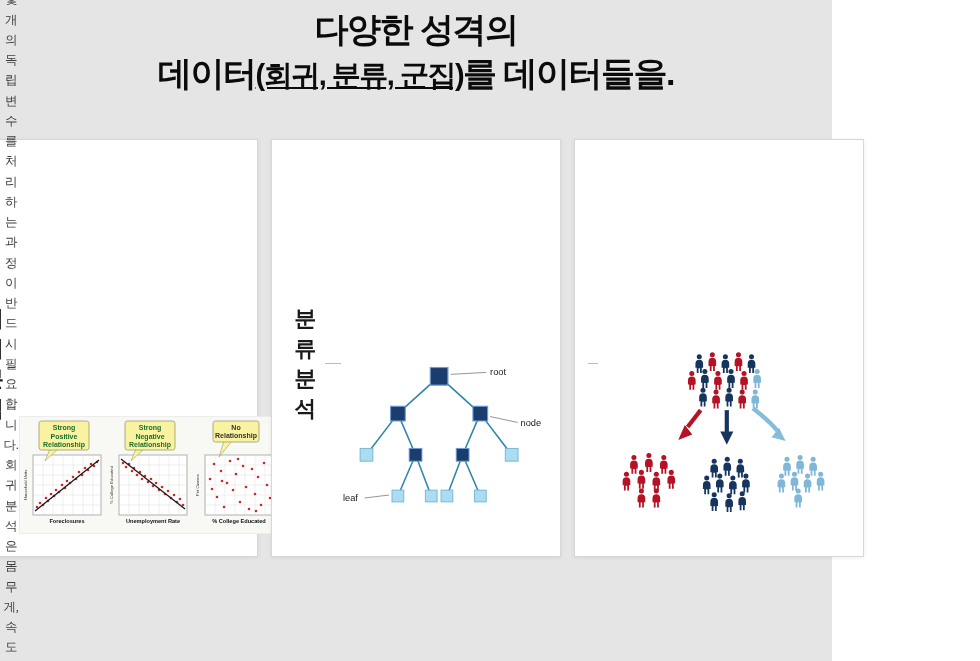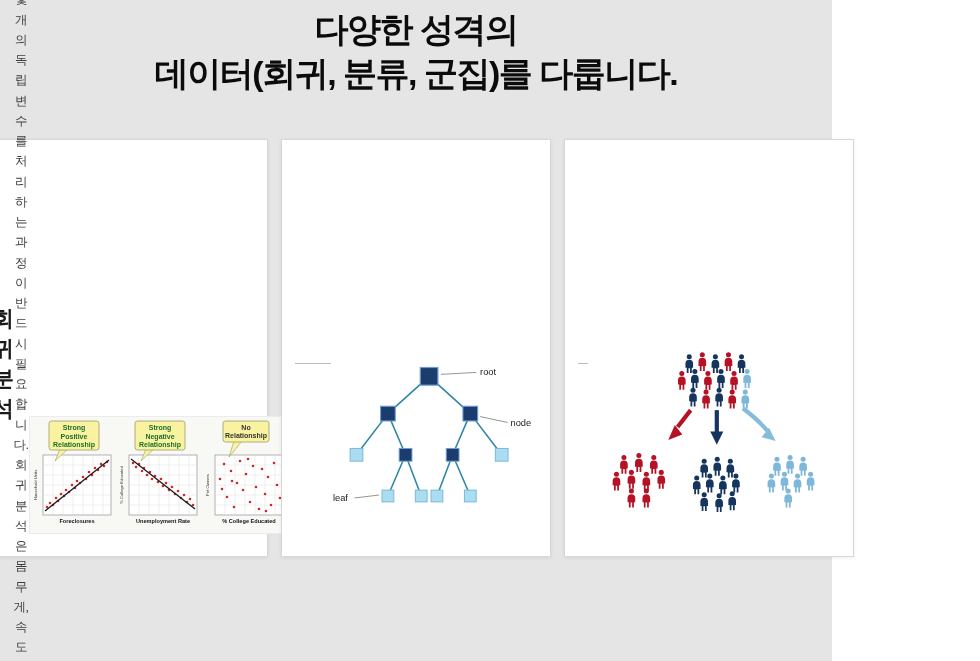--- a/index.html
+++ b/index.html
@@ -2,21 +2,21 @@
 <html><head>
 <meta charset="utf-8">
 <style>
   * { margin:0; padding:0; box-sizing:border-box; }
   html,body { background:#ffffff; }
   body { width:980px; height:661px; font-family:"Liberation Sans","DejaVu Sans",sans-serif; overflow:hidden; }
   .page { width:832px; height:661px; position:relative; background:#e5e5e5; }
 
   .header { text-align:center; padding-top:8px; color:#0b0b0b; }
   .header-line { font-size:34px; font-weight:900; line-height:1.28; letter-spacing:-1.5px; }
-  .header-paren { font-size:34px; font-weight:900; }
+  .header-paren { font-size:29px; font-weight:900;text-decoration:underline; }
 
   .cards { display:flex; justify-content:center; gap:13px; margin-top:44px; }
   .card { width:290px; height:418px; background:#fff; border:1px solid #d7d7d7;
           box-shadow:0 1px 4px rgba(0,0,0,.07); padding:32px 13px 0; text-align:center;
           display:flex; flex-direction:row; align-items:center; }
   .card-title { font-size:22px; font-weight:700; color:#1a1a1a; letter-spacing:-0.5px; }
   .card-divider { width:36px; height:1px; background:#bcbcbc; margin:11px auto 13px; }
   .card-body { font-size:12.5px; color:#3d3d3d; line-height:1.62; white-space:pre-line; letter-spacing:-0.3px;font-family:Liberation Serif, serif; }
 
   .card-image { margin-top:auto; margin-bottom:22px; }
@@ -24,21 +24,21 @@
   .mini-plot { display:block; }
   svg text { font-family:"Liberation Sans","DejaVu Sans",sans-serif; }
 </style>
 </head>
 <body>
 
 <div class="page">
 
   <header class="header">
     <div class="header-line">다양한 성격의</div>
-    <div class="header-line"><span>데이터</span><span class="header-paren">(회귀, 분류, 군집)</span><span>를 다룹니다.</span></div>
+    <div class="header-line"><span>데이터</span><span class="header-paren">(회귀, 분류, 군집)</span><span>를 데이터들을.</span></div>
   </header>
 
   <div class="cards">
 
     <section class="card">
       <h2 class="card-title">회귀 분석</h2>
       <div class="card-divider"></div>
       <p class="card-body">회귀 분석은 독립변수가 종속변수에
 어떤 영향을 끼치는 지 알아보기 위해
 몇 개의 독립변수를 처리하는 과정이
@@ -163,20 +163,21 @@
             <text x="42" y="19" font-size="7" font-weight="bold" fill="#333333" text-anchor="middle">Relationship</text>
           </g>
           <text x="45" y="104" font-size="5.6" font-weight="bold" fill="#111" text-anchor="middle">% College Educated</text>
           <text transform="rotate(-90 5 66)" x="5" y="66" font-size="4.2" fill="#333" text-anchor="middle">Pet Owners</text>
         </svg>
 
       </div>
     </section>
 
     <section class="card">
+      <h2 class="card-title">분류 분석</h2>
       <div class="card-divider"></div>
 
       <div class="card-image">
         <svg width="206" height="170" viewBox="0 0 210 172">
 
           <path d="M100 16 58 54 M100 16 142 54 M58 54 26 96 M58 54 76 96 M142 54 124 96 M142 54 174 96 M76 96 58 138 M76 96 92 138 M124 96 108 138 M124 96 142 138" stroke="#2f86a8" stroke-width="1.6" fill="none"></path>
 
           <rect x="91" y="7" width="18" height="18" fill="#1b3d6e" stroke="#6f9bd2" stroke-width="1.2"></rect>
           <rect x="50.5" y="46.5" width="15" height="15" fill="#1b3d6e" stroke="#6f9bd2" stroke-width="1.1"></rect>
           <rect x="134.5" y="46.5" width="15" height="15" fill="#1b3d6e" stroke="#6f9bd2" stroke-width="1.1"></rect>

